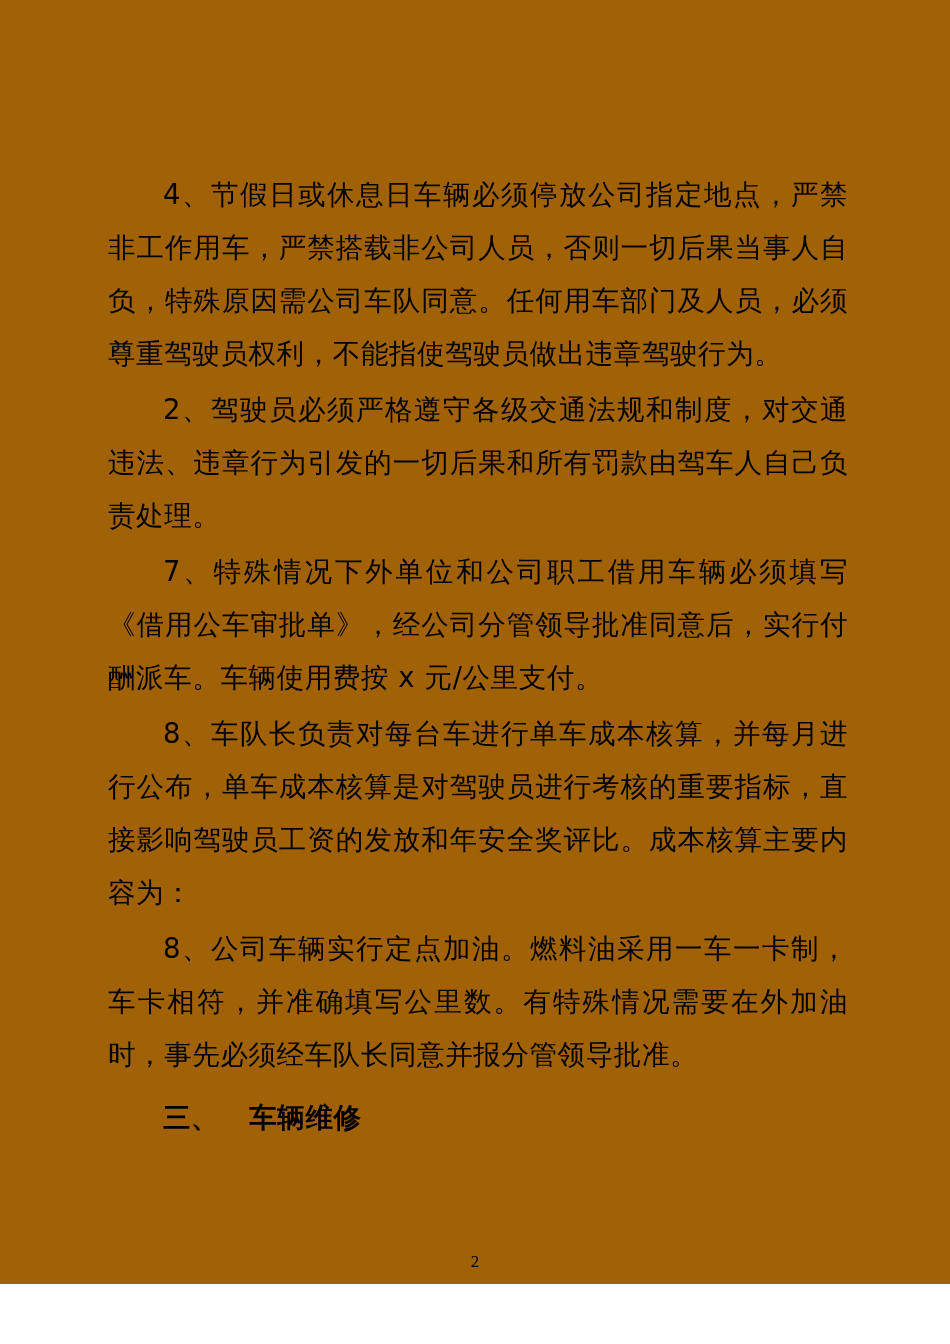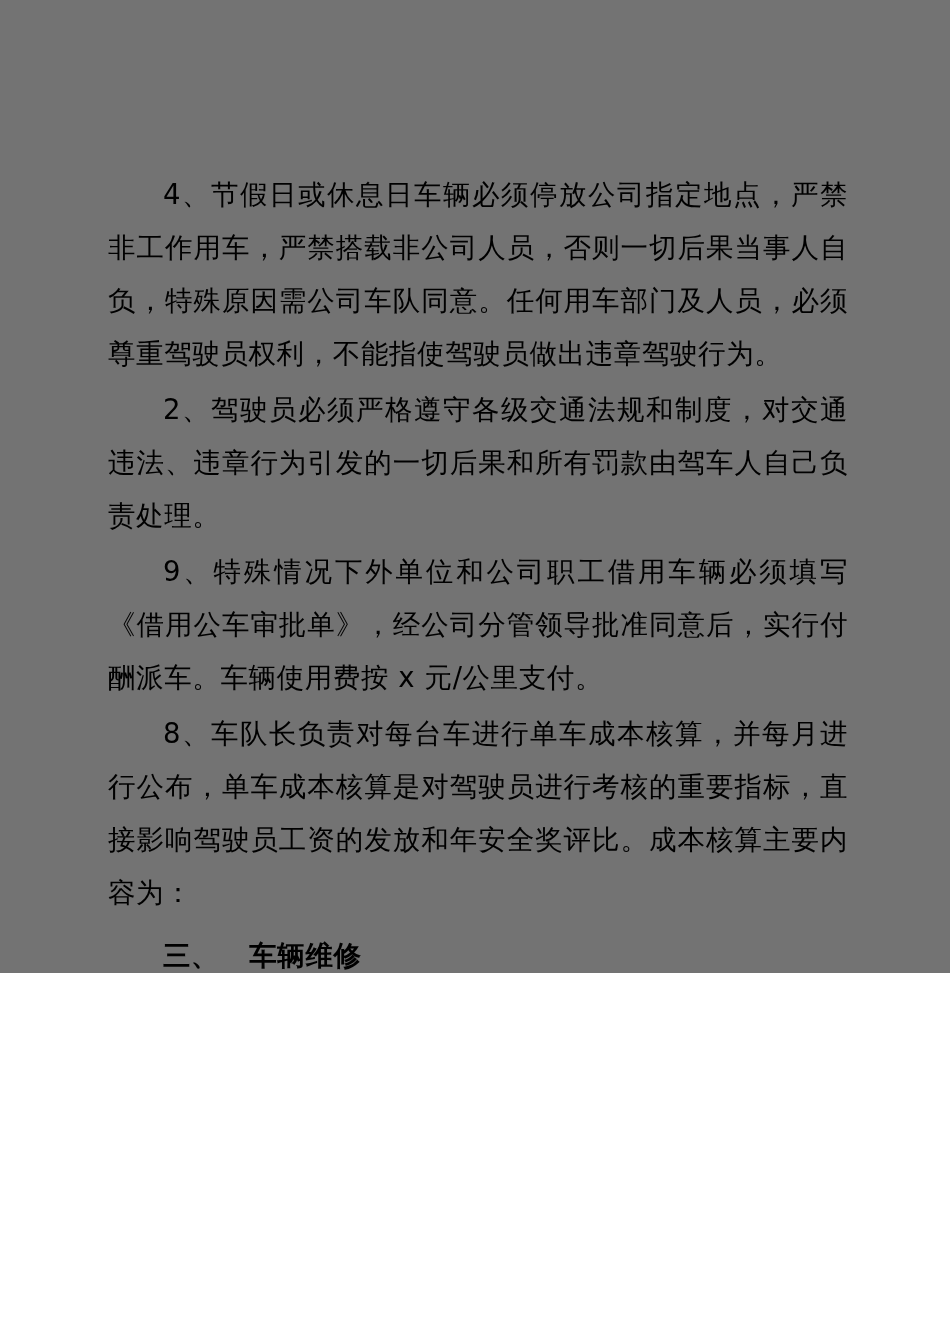--- a/index.html
+++ b/index.html
@@ -3,22 +3,22 @@
 <meta charset="utf-8">
 <style>
   html, body {
     margin: 0;
     padding: 0;
     background: #ffffff;
   }
   .page {
     position: relative;
     width: 950px;
-    height: 973px;
-    background: #737373;
+    height: 1284px;
+    background: #a16207;
     box-sizing: border-box;
     font-family: "DejaVu Sans", sans-serif;
     color: #000000;
     overflow: hidden;
   }
   .body-area {
     position: absolute;
     left: 108px;
     top: 168px;
     width: 740px;
@@ -57,22 +57,23 @@
 </style>
 </head>
 <body>
 
 <div class="page">
 
   <div class="body-area">
 
     <p class="para">4、节假日或休息日车辆必须停放公司指定地点，严禁非工作用车，严禁搭载非公司人员，否则一切后果当事人自负，特殊原因需公司车队同意。任何用车部门及人员，必须尊重驾驶员权利，不能指使驾驶员做出违章驾驶行为。</p>
     <p class="para">2、驾驶员必须严格遵守各级交通法规和制度，对交通违法、违章行为引发的一切后果和所有罚款由驾车人自己负责处理。</p>
-    <p class="para">9、特殊情况下外单位和公司职工借用车辆必须填写《借用公车审批单》，经公司分管领导批准同意后，实行付酬派车。车辆使用费按 x 元/公里支付。</p>
+    <p class="para">7、特殊情况下外单位和公司职工借用车辆必须填写《借用公车审批单》，经公司分管领导批准同意后，实行付酬派车。车辆使用费按 x 元/公里支付。</p>
     <p class="para">8、车队长负责对每台车进行单车成本核算，并每月进行公布，单车成本核算是对驾驶员进行考核的重要指标，直接影响驾驶员工资的发放和年安全奖评比。成本核算主要内容为：</p>
+    <p class="para">8、公司车辆实行定点加油。燃料油采用一车一卡制，车卡相符，并准确填写公里数。有特殊情况需要在外加油时，事先必须经车队长同意并报分管领导批准。</p>
 
     <h2 class="heading"><span>三、</span><span class="gap"></span><span>车辆维修</span></h2>
 
   </div>
 
   <div class="page-number">2</div>
 
 </div>
 
 </body></html>

